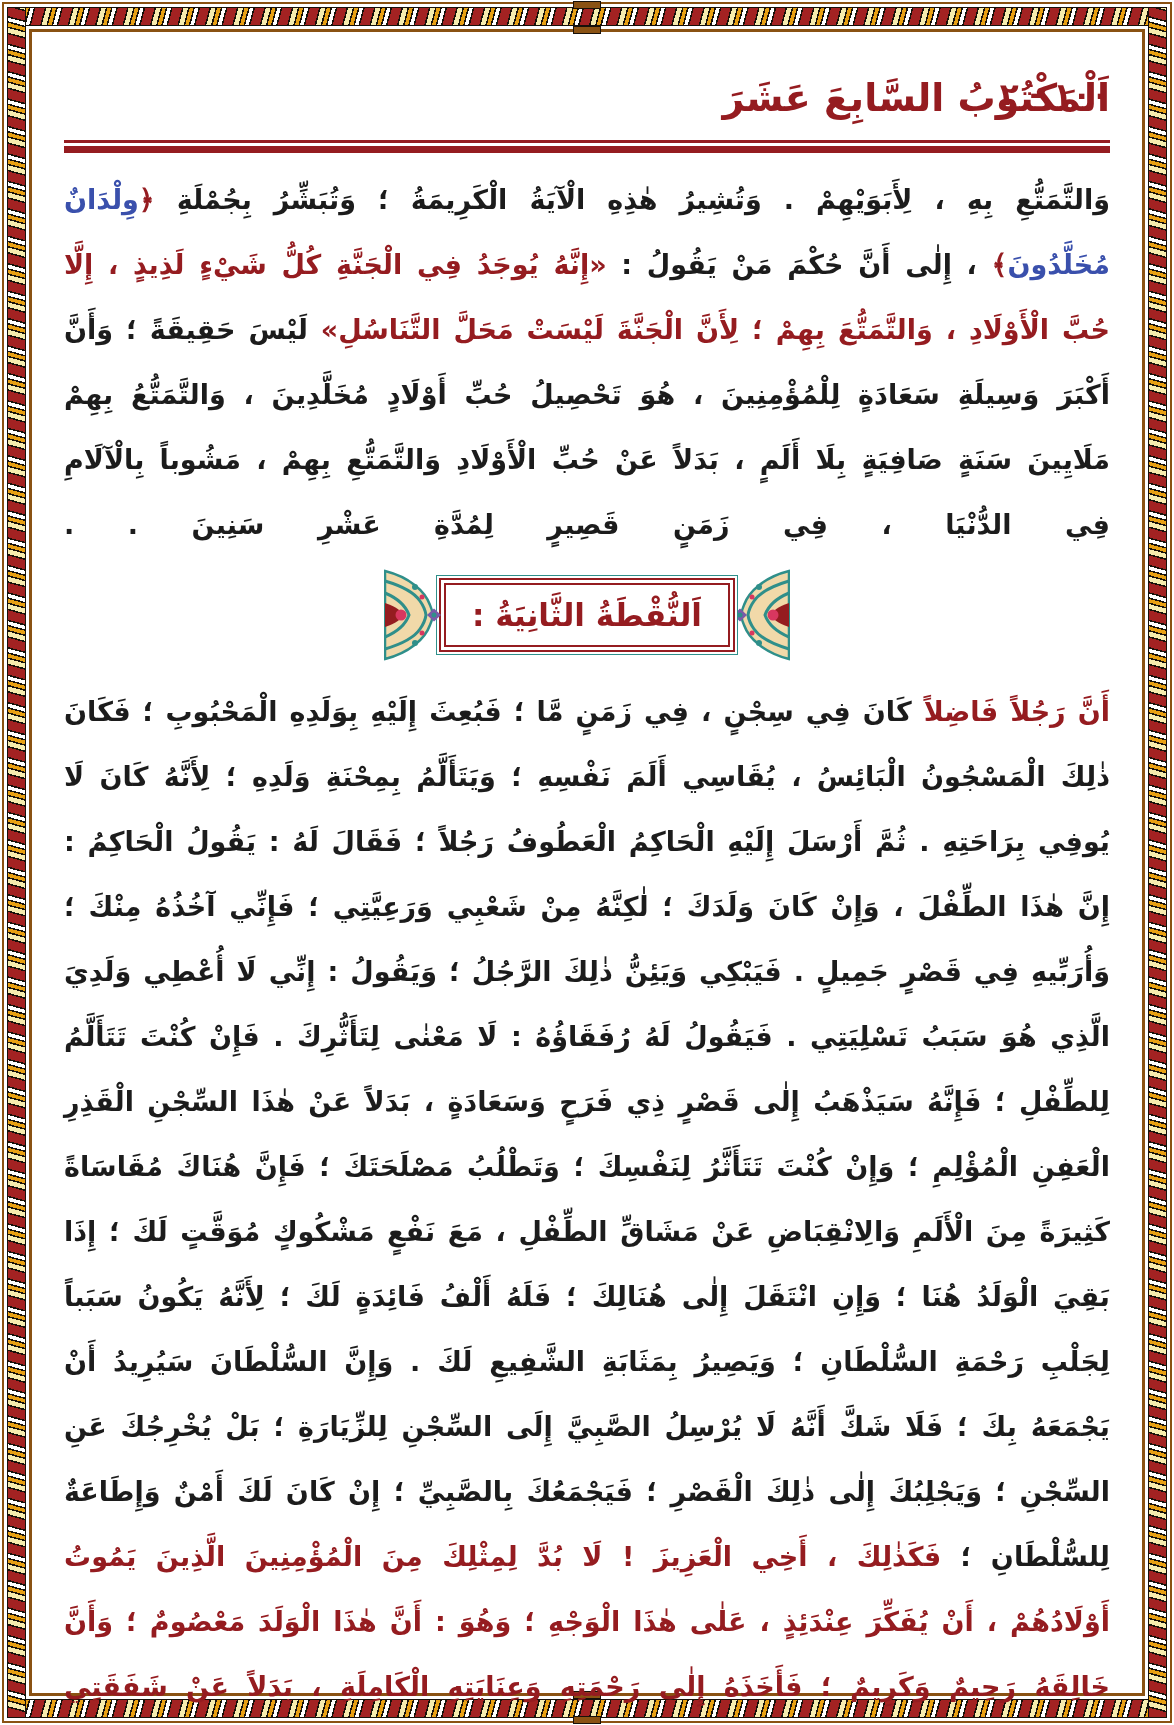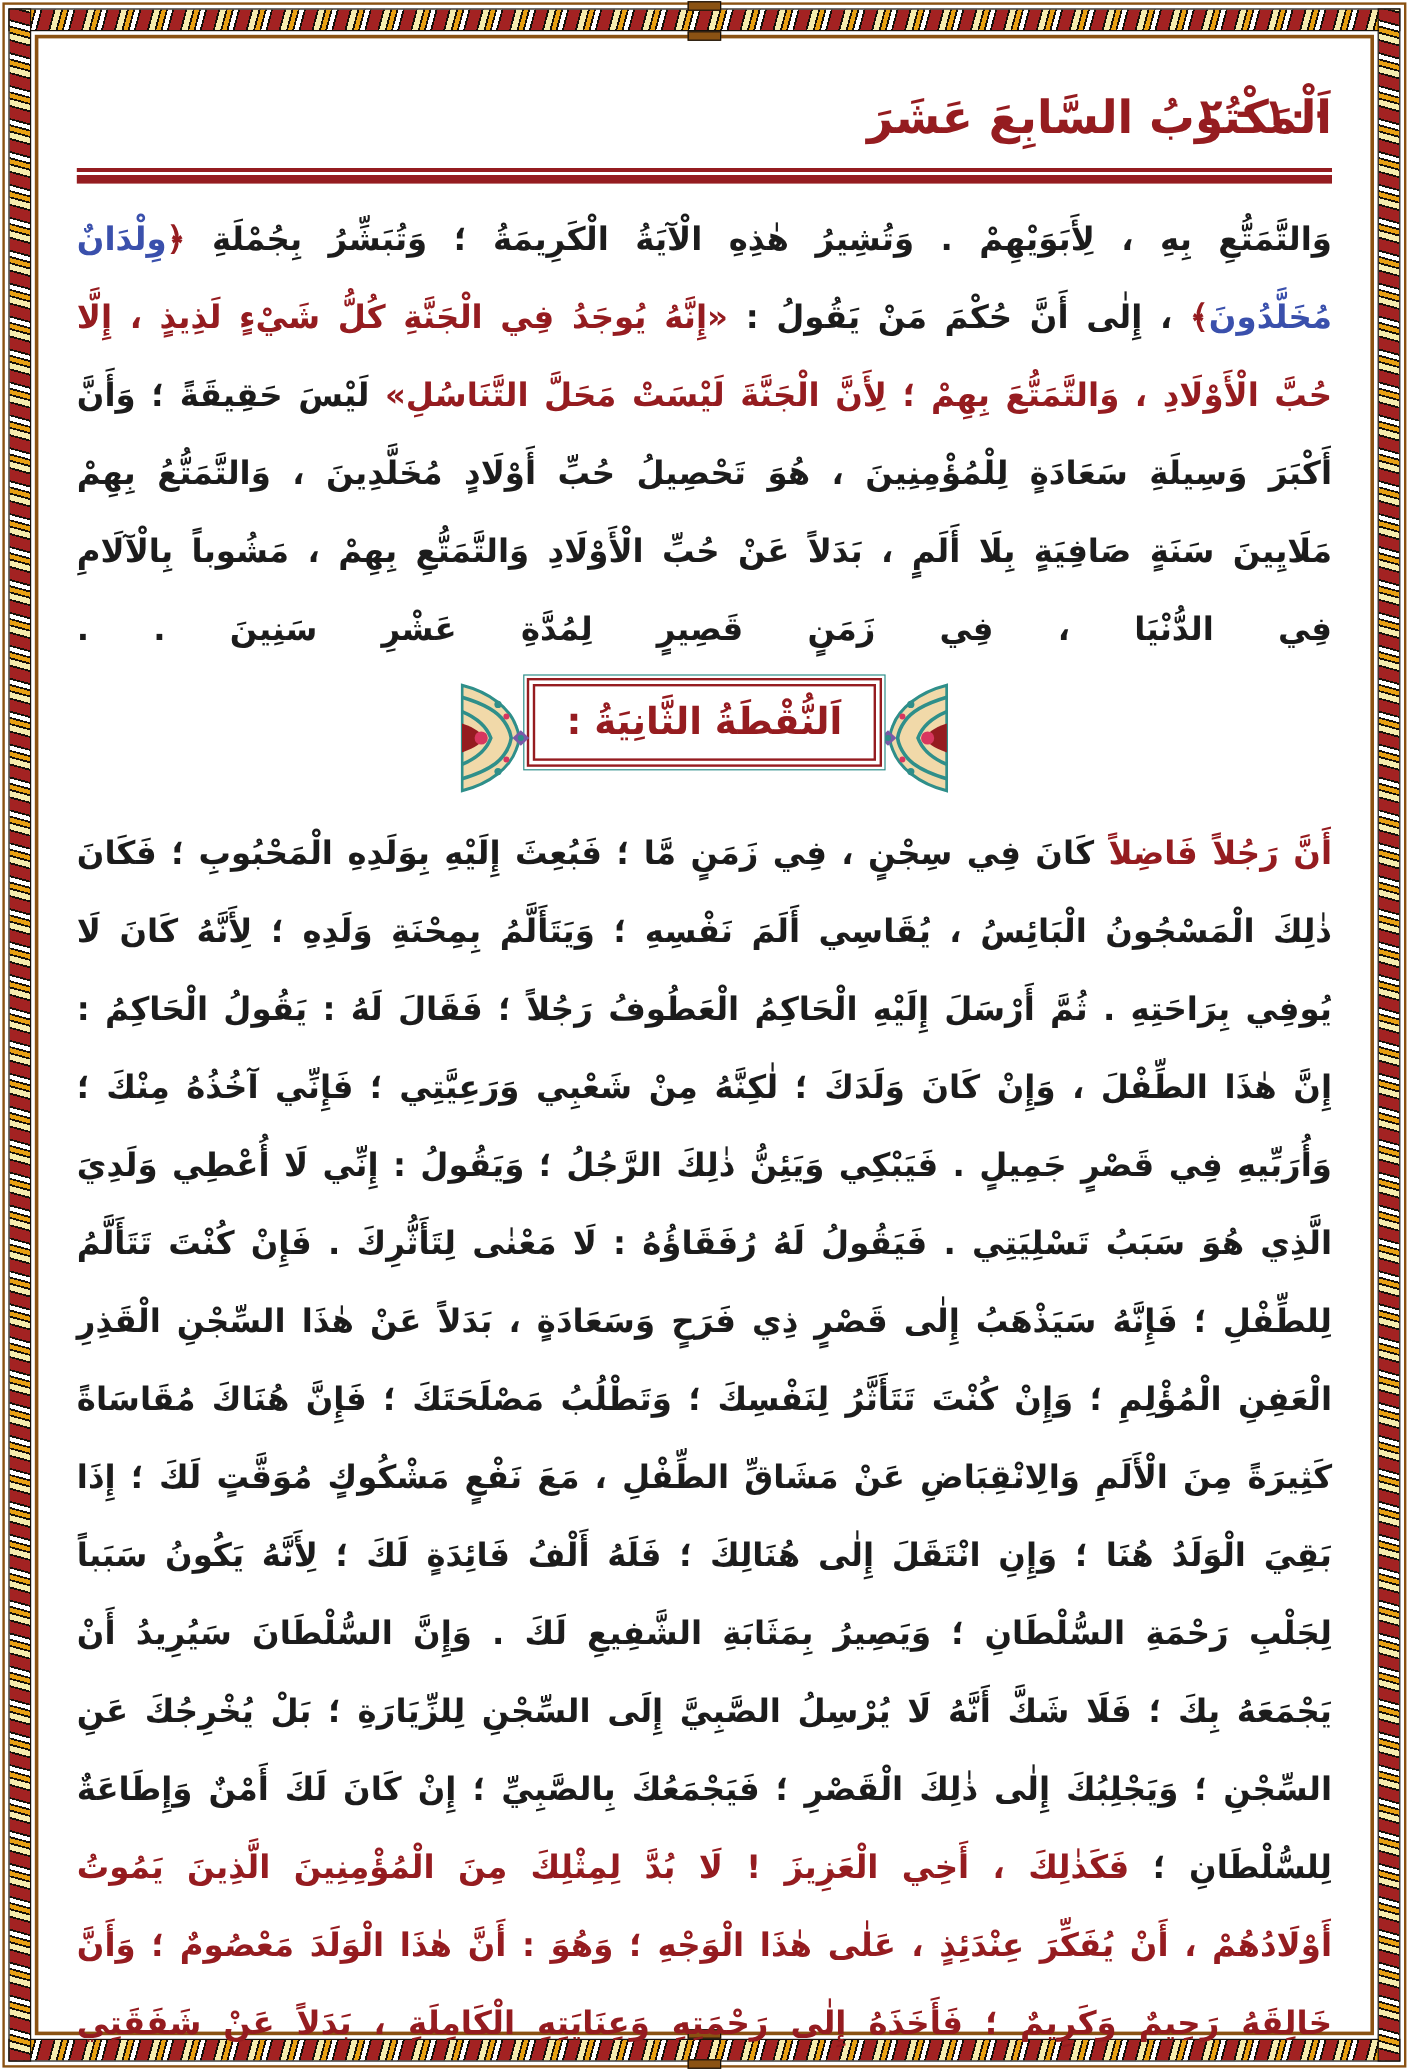--- a/index.html
+++ b/index.html
@@ -61,21 +61,21 @@
   .para{
     margin:14px 0 0 0;font-size:27px;font-weight:bold;color:var(--text-black);
     line-height:65px;text-align:justify;text-align-last:justify;
     word-spacing:2px;direction:rtl;
   }
   .seg-black{color:var(--text-black);}
   .seg-red{color:var(--accent-red);}
   .seg-blue{color:var(--quran-blue);}
 
   
-  .medallion-row{display:flex;align-items:flex-start;justify-content:center;margin:8px 0 6px 0;}
+  .medallion-row{display:flex;align-items:center;justify-content:center;margin:8px 0 6px 0;}
   .ornament{width:58px;height:100px;flex:0 0 auto;}
   .ornament.right svg{transform:scaleX(-1);}
   .orn-fan{fill:var(--ornament-cream);stroke:var(--ornament-teal);stroke-width:2.5;}
   .orn-frond{fill:none;stroke:var(--ornament-teal);stroke-width:3;}
   .orn-core{fill:var(--ornament-pink);}
   .orn-wedge{fill:var(--accent-red);}
   .orn-tip{fill:var(--ornament-purple);}
   .orn-dot{fill:var(--ornament-teal);}
   .medallion-box{
     border:2px solid var(--accent-red);padding:3px;background:#fff;

